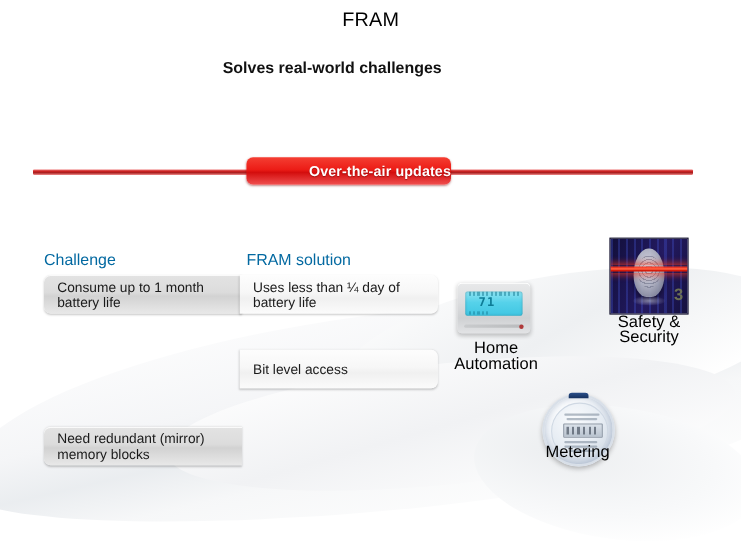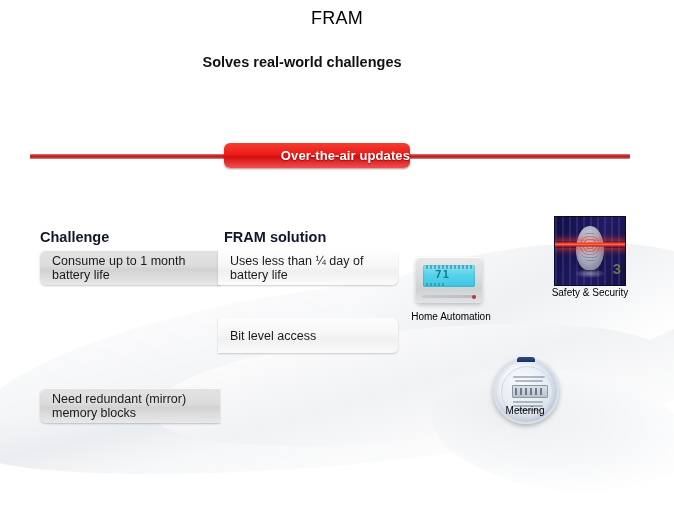--- a/index.html
+++ b/index.html
@@ -114,22 +114,22 @@
     font-size: 13px;
     font-weight: bold;
     letter-spacing: .1px;
     text-shadow: 0 1px 1px rgba(110,0,0,.55);
   }
 
   
   .col-header {
     position: absolute;
     font-size: 14.5px;
-    font-weight: bold;
-    color: #0f172a;
+    font-weight: normal;
+    color: #0369a1;
   }
   .hdr-challenge { left: 40px; top: 229px; }
   .hdr-solution  { left: 224px; top: 229px; }
 
   .row {
     position: absolute;
     left: 40px;
     width: 358px;
     height: 35px;
   }
@@ -325,21 +325,21 @@
     transform: translateX(-50%);
     width: 18px; height: 5px;
     border-radius: 3px 3px 0 0;
     background: linear-gradient(to bottom, #2b4f8a, #16315f);
   }
 
   
   .caption {
     position: absolute;
     text-align: center;
-    font-size: 10px;
+    font-size: 15px;
     line-height: 14px;
     color: #000;
   }
   .cap-home     { left: 405px; top: 310px; width: 92px; }
   .cap-security { left: 545px; top: 286px; width: 90px; }
   .cap-metering { left: 486px; top: 404px; width: 78px; }
 </style>
 </head>
 <body>
 

